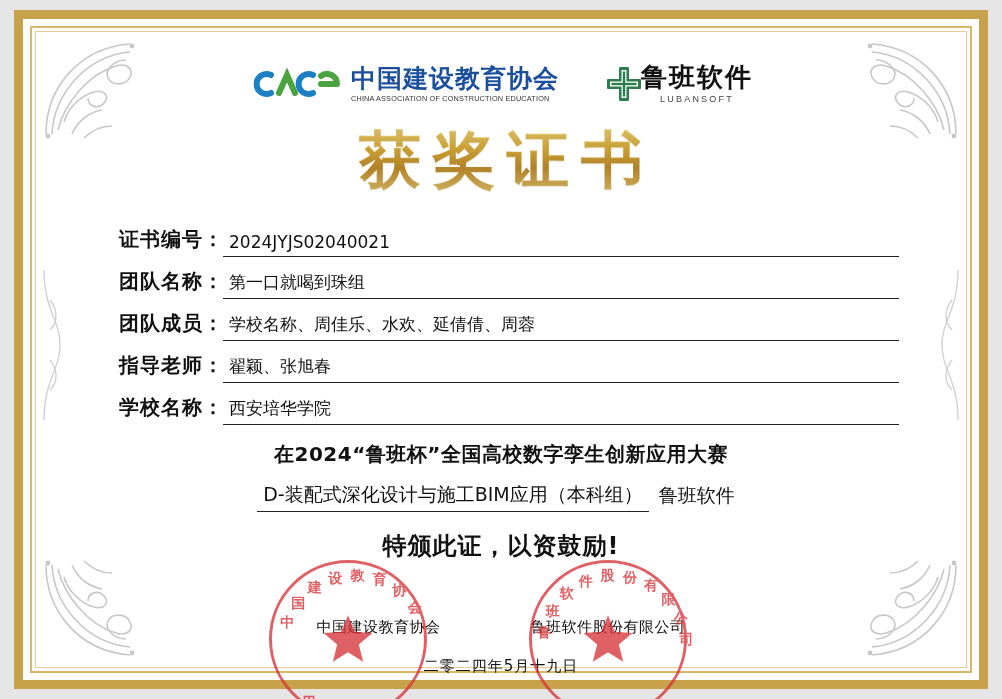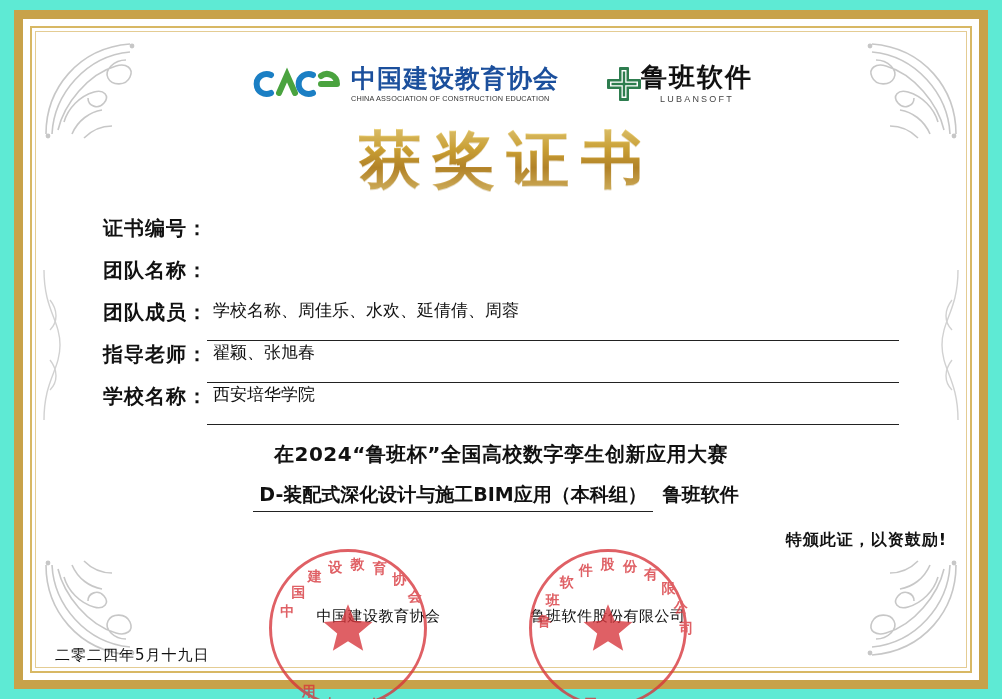--- a/index.html
+++ b/index.html
@@ -13,21 +13,21 @@
     font-family: "Liberation Sans", sans-serif;
     overflow: hidden;
   }
 
   
   .certificate {
     position: relative;
     width: 1002px;
     height: 699px;
     box-sizing: border-box;
-    background: #5eead4;
+    background: #e5e5e5;
   }
   .border-outer {
     position: absolute;
     left: 14px;  top: 10px;
     right: 14px; bottom: 10px;
     border: 9px solid #c8a24a;
     background:
       linear-gradient(135deg, #e7cd86 0%, #c29335 25%, #f0dfa6 50%, #bf902f 75%, #e3c87e 100%);
     box-sizing: border-box;
   }
@@ -153,21 +153,23 @@
     line-height: 1.25;
   }
 
   
   .fields {
     margin-top: 16px;
     padding: 0 48px 0 48px;
   }
   .field-row {
     display: flex;
+    align-items: flex-end;
     height: 42px;
+    margin-left: 16px;
   }
   .field-label {
     font-family: "DejaVu Sans", sans-serif;
     font-size: 20px;
     font-weight: 700;
     color: #111;
     white-space: nowrap;
     padding-bottom: 4px;
     letter-spacing: 1px;
   }
@@ -195,46 +197,47 @@
     text-align: center;
     font-family: "DejaVu Sans", sans-serif;
     font-size: 20px;
     font-weight: 700;
     color: #111;
     letter-spacing: .5px;
   }
   .award-line {
     margin-top: 14px;
     display: flex;
+    align-items: flex-end;
     justify-content: center;
     padding: 0 40px;
     font-family: "DejaVu Sans", sans-serif;
     font-size: 19px;
-    font-weight: 700;
+    font-weight: 400;
     color: #111;
   }
   .award-project {
     border-bottom: 1px solid #222;
     padding: 0 6px 3px 6px;
     white-space: nowrap;
   }
   .award-mid {
     padding: 0 10px 3px 10px;
     white-space: nowrap;
   }
   .award-rank {
     border-bottom: 1px solid #222;
     padding: 0 30px 3px 30px;
     white-space: nowrap;
   }
   .encourage {
     margin-top: 18px;
-    text-align: right;
-    font-family: "DejaVu Sans", sans-serif;
-    font-size: 16px;
+    text-align: center;
+    font-family: "DejaVu Sans", sans-serif;
+    font-size: 24px;
     font-weight: 700;
     color: #111;
     letter-spacing: 1px;
   }
 
   
   .sign-area {
     position: relative;
     margin-top: 56px;
     height: 110px;
@@ -243,21 +246,21 @@
     display: flex;
     justify-content: center;
     gap: 90px;
     font-family: "DejaVu Sans", sans-serif;
     font-size: 15px;
     color: #111;
     letter-spacing: .5px;
   }
   .date {
     margin-top: 20px;
-    text-align: left;
+    text-align: center;
     font-family: "DejaVu Sans", sans-serif;
     font-size: 15px;
     color: #111;
     letter-spacing: 1px;
   }
 
   
   .stamp {
     position: absolute;
     width: 152px;
@@ -419,25 +422,27 @@
       </div>
     </div>
 
     <div class="title">获奖证书</div>
 
     <div class="fields">
 
       <div class="field-row">
         <span class="field-label">证书编号</span>
         <span class="field-colon">：</span>
+        <span class="field-value">2024JYJS02040021</span>
       </div>
 
       <div class="field-row">
         <span class="field-label">团队名称</span>
         <span class="field-colon">：</span>
+        <span class="field-value">第一口就喝到珠组</span>
       </div>
 
       <div class="field-row">
         <span class="field-label">团队成员</span>
         <span class="field-colon">：</span>
         <span class="field-value">学校名称、周佳乐、水欢、延倩倩、周蓉</span>
       </div>
 
       <div class="field-row">
         <span class="field-label">指导老师</span>

